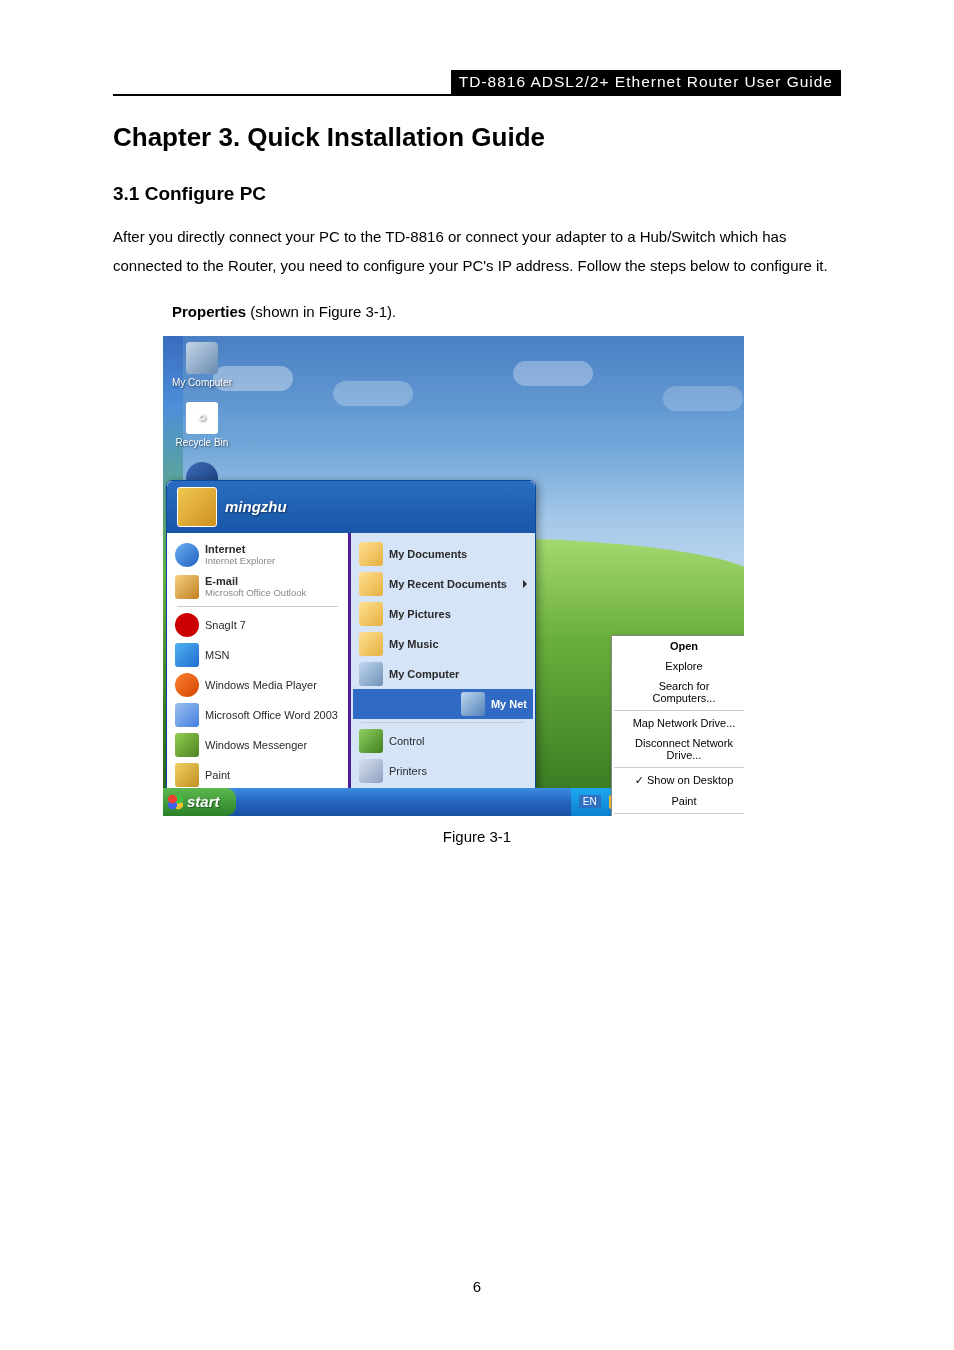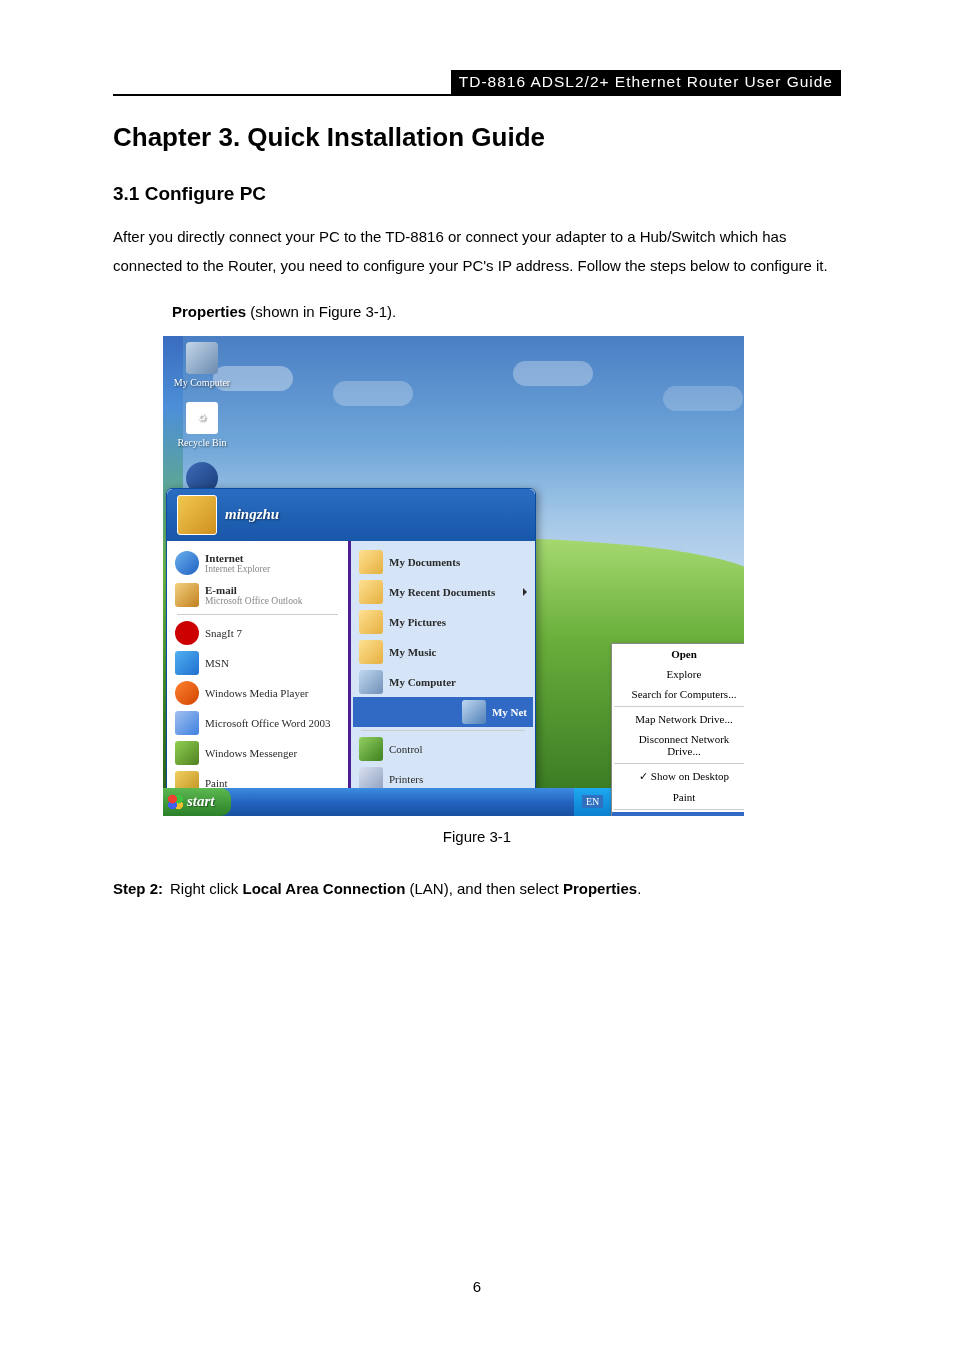--- a/index.html
+++ b/index.html
@@ -84,21 +84,21 @@
       text-align: center;
       font-size: 15px;
     }
 
     
     .xp {
       width: 581px;
       height: 480px;
       background: linear-gradient(180deg, #3a6cbf 0%, #4d8fd8 15%, #6fbf4c 50%, #3c8226 80%, #2c5f1a 100%);
       position: relative;
-      font-family: Liberation Serif, serif;
+      font-family: Liberation Sans, sans-serif;
       font-size: 11px;
       overflow: hidden;
       padding-left: 20px;
     }
     .xp-bg-hill {
       position: absolute;
       width: 100%;
       height: 52%;
       bottom: 28px;
       background: linear-gradient(180deg, #a5d970 0%, #6aaf3c 40%, #3c7d24 100%);
@@ -140,21 +140,21 @@
       margin-bottom: 3px;
       display: flex; align-items: center; justify-content: center;
     }
     .gfx-computer { background: linear-gradient(135deg,#c4d6e8,#6a8ab0); }
     .gfx-recycle { background: #fff; border-radius: 3px; }
     .gfx-network { background: linear-gradient(135deg,#3c6cb8,#1a3c78); border-radius: 50%; }
 
     .start-panel {
       position: absolute;
       left: 3px;
-      top: 152px;
+      top: 144px;
       width: 370px;
       background: #fff;
       border: 1px solid #0a4aa0;
       border-radius: 6px 6px 0 0;
       overflow: visible;
       box-shadow: 2px 2px 8px rgba(0,0,0,0.4);
       font-size: 11px;
     }
     .start-header {
       background: linear-gradient(180deg, #2a6dc0 0%, #1856a8 100%);
@@ -504,21 +504,15 @@
           <div class="tray-ico" style="background:#4080e0"></div>
           <div class="tray-ico" style="background:#50a050"></div>
           <span>3:44 PM</span>
         </div>
       </div>
     </div>
   </div>
 
   <div class="figure-caption">Figure 3-1</div>
 
-  <div class="step">
-    <span class="step-label">Step 2:</span>
-    <span class="step-content">
-      <span>Right click </span><span class="b">Local Area Connection</span><span> (LAN), and then select </span><span class="b">Properties</span><span>.</span>
-    </span>
-  </div>
 </div>
 
 <div class="page-number">6</div>
 
 </body></html>

